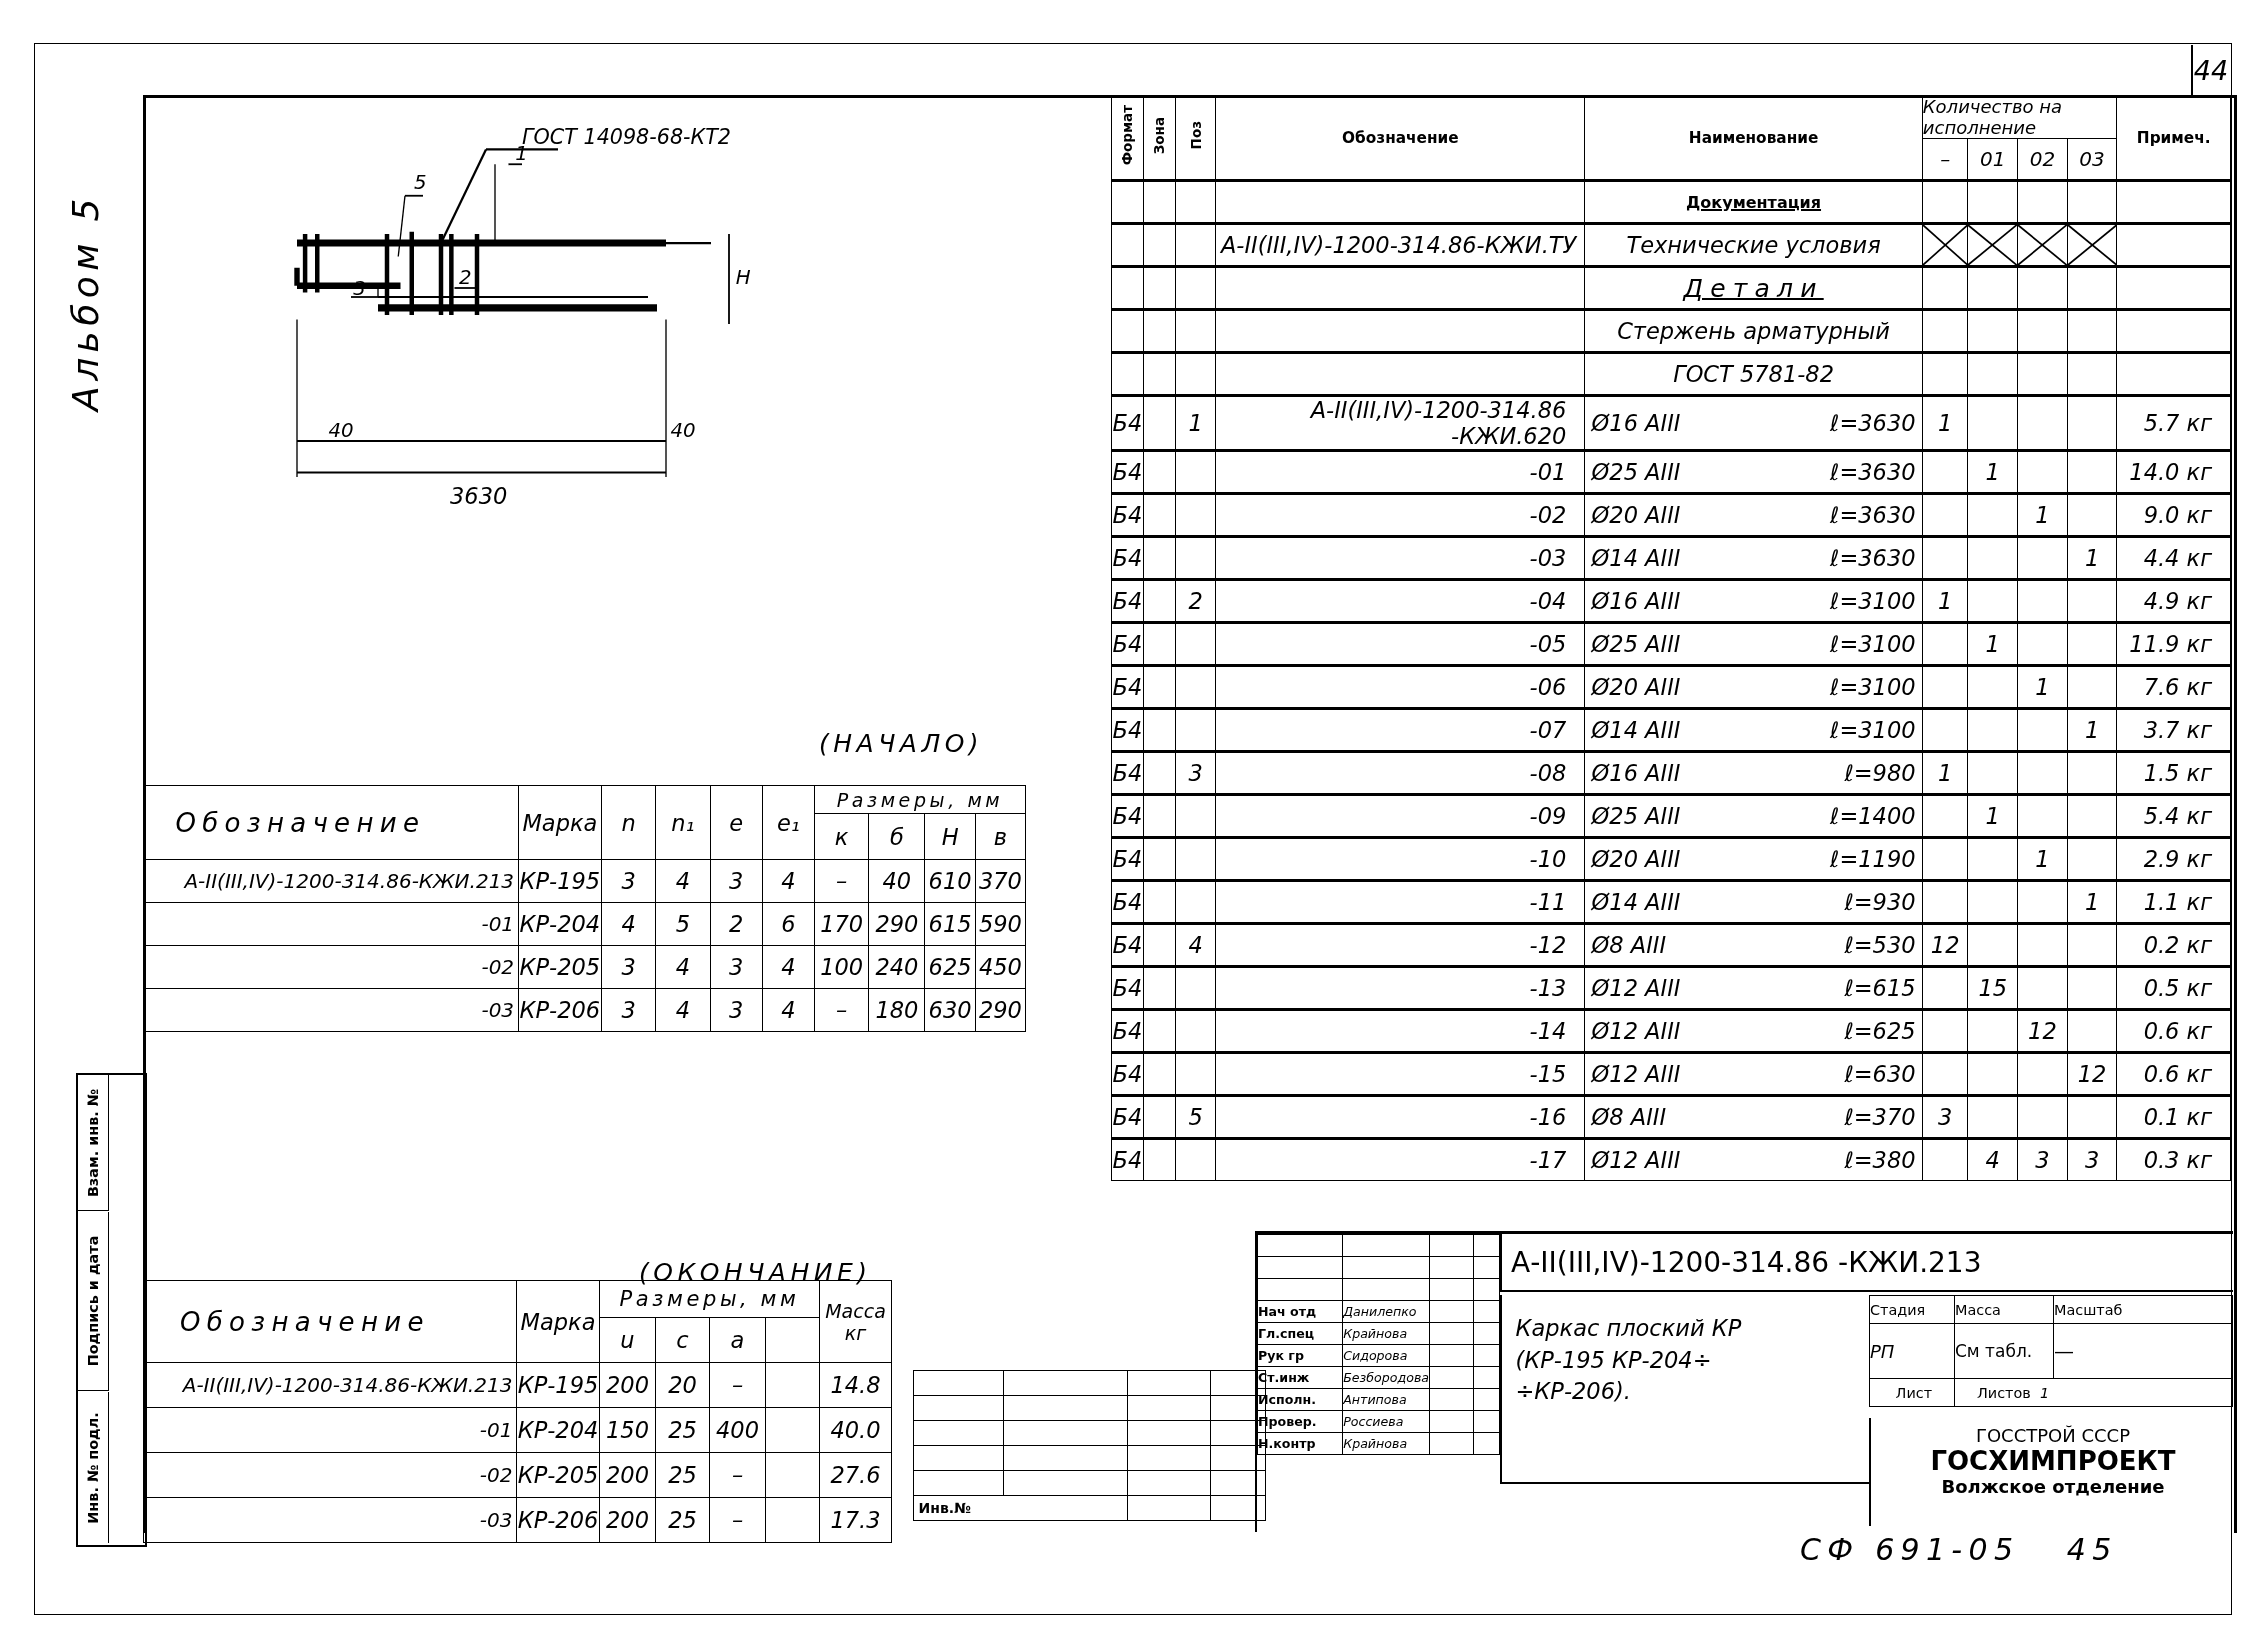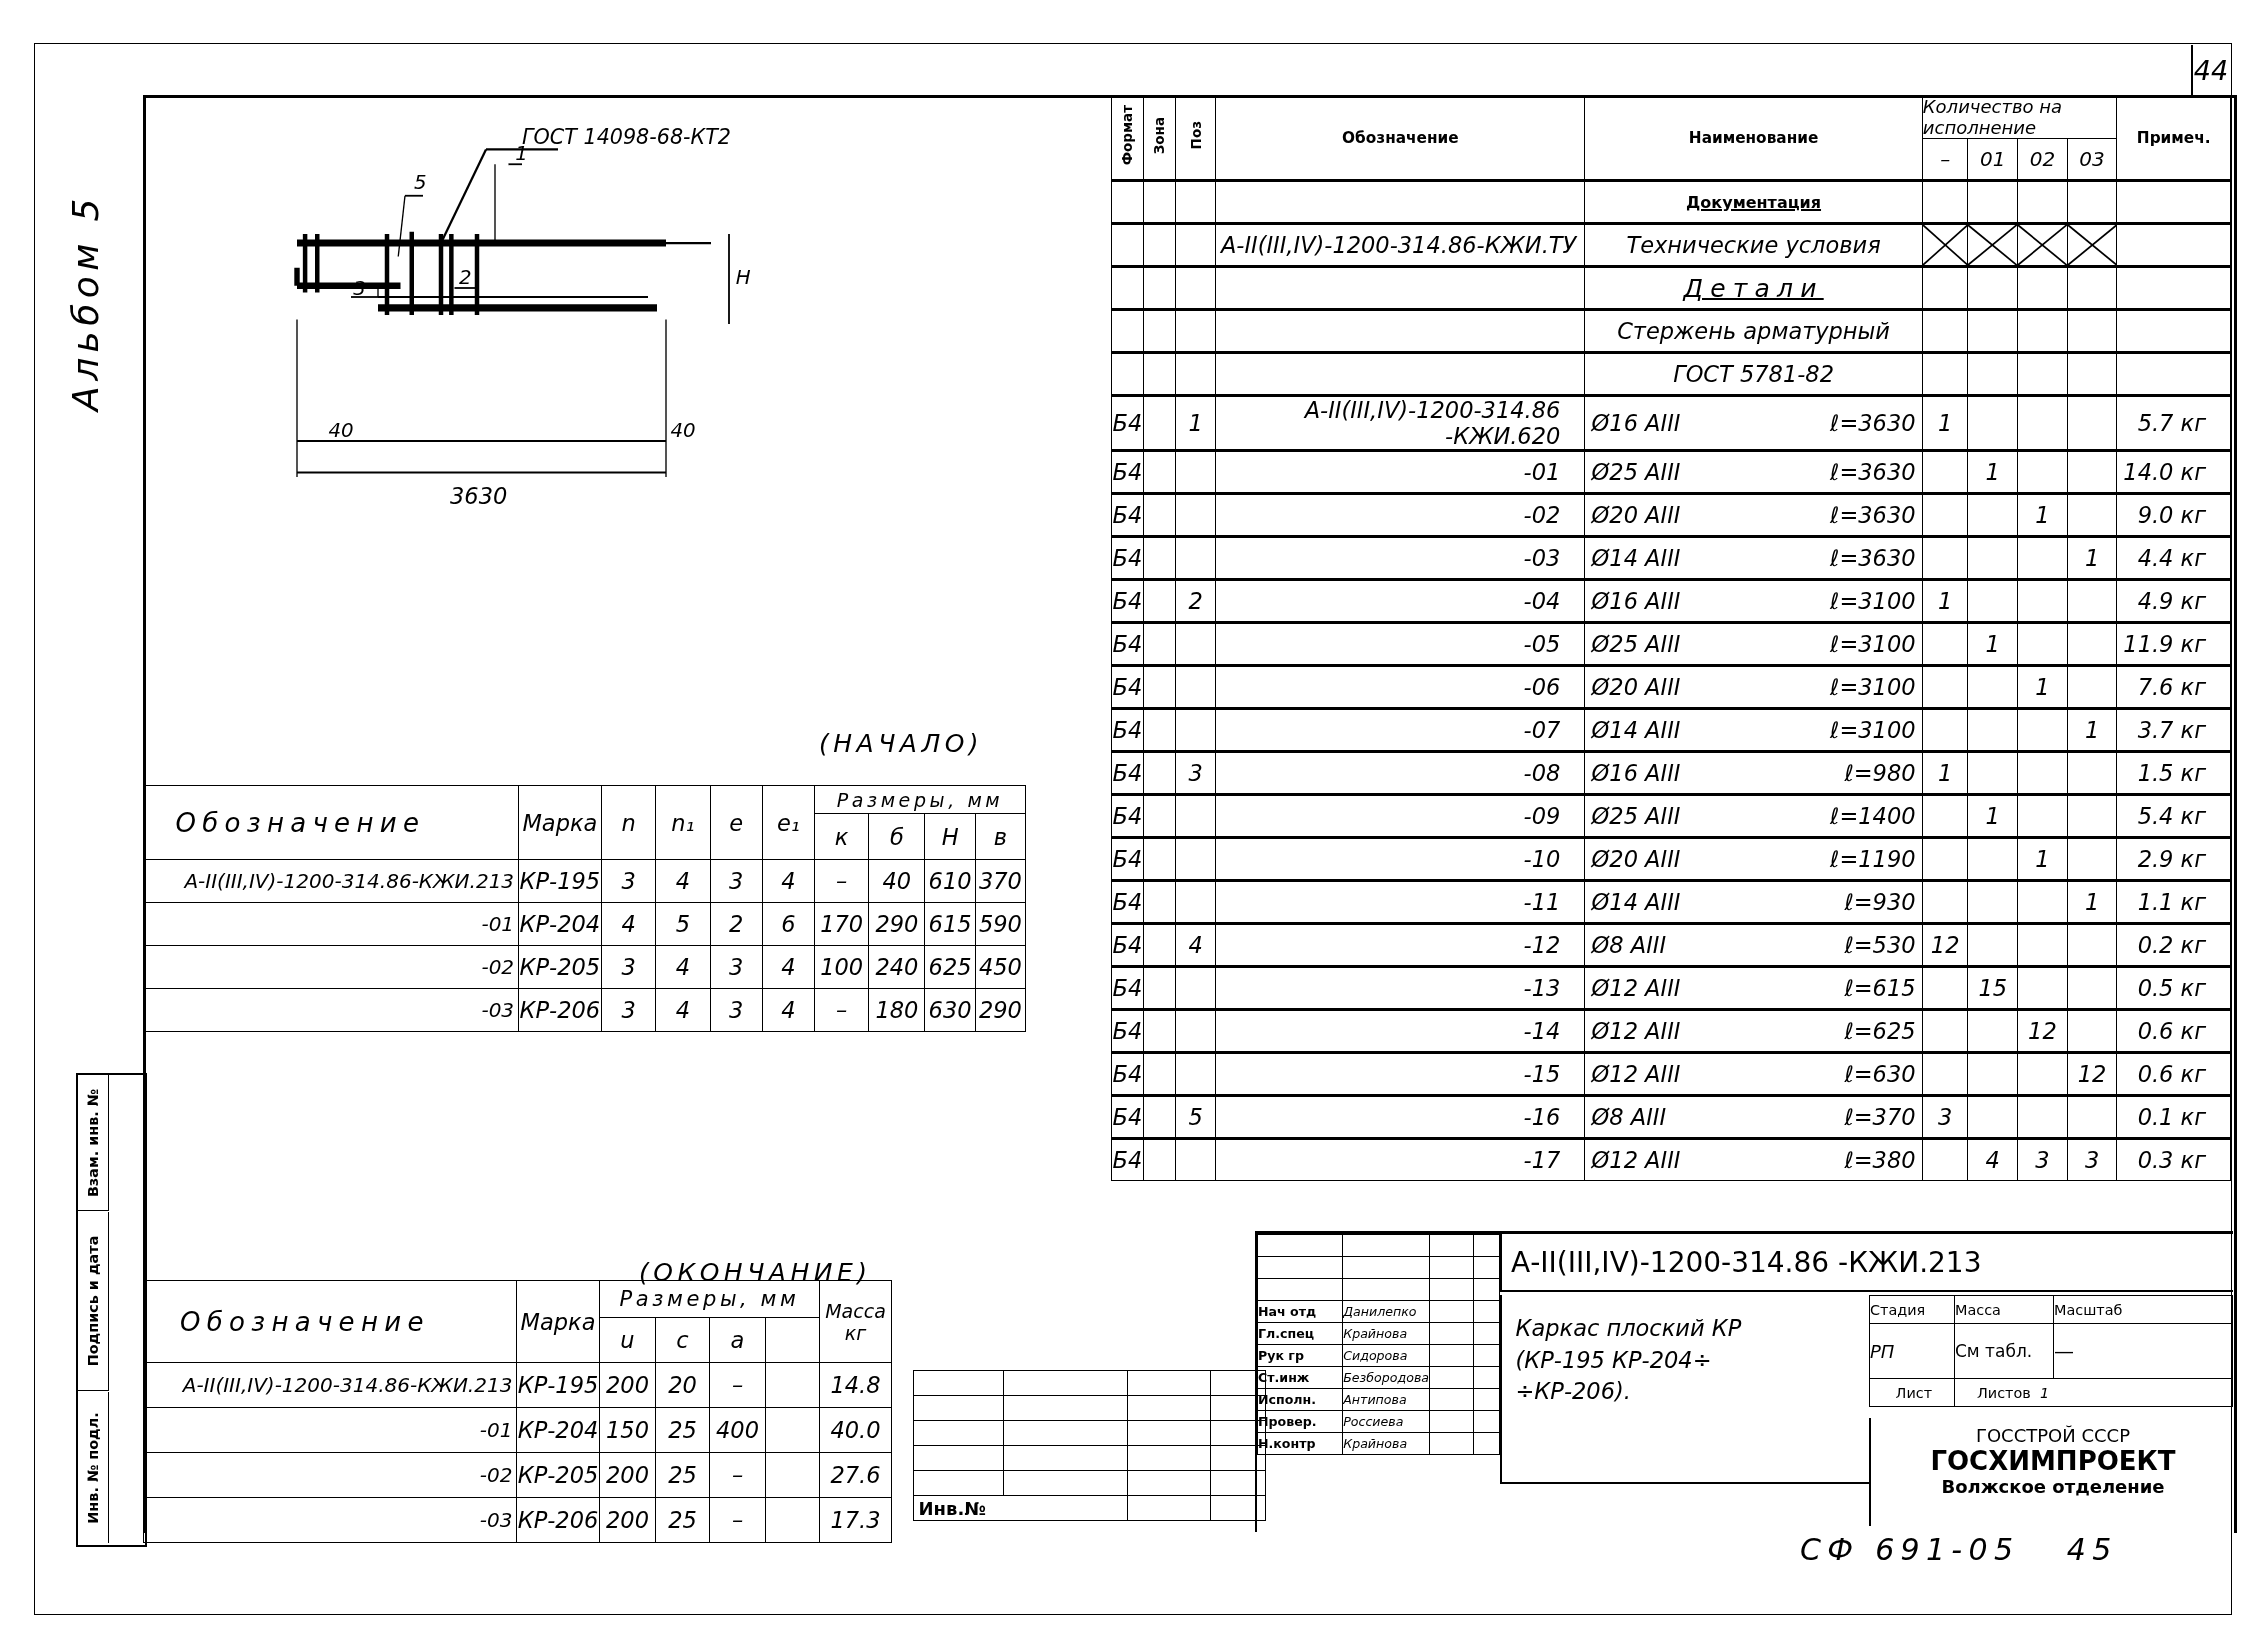--- a/index.html
+++ b/index.html
@@ -16,21 +16,21 @@
 
   table { border-collapse:collapse; }
   td, th { border:1.8px solid #000; padding:0; font-weight:normal; }
 
   
   .spec { left:1111px; top:95px; width:1120px; }
   .spec td, .spec th { font-style:italic; font-size:22.5px; height:40px; }
   .spec th { font-style:normal; font-size:15.3px; font-weight:bold; }
   .spec .thick td { border-top-width:3.6px; }
   .vert { writing-mode:vertical-rl; transform:rotate(180deg); font-size:13.5px; font-weight:bold; font-style:normal; }
-  .r { text-align:right; padding-right:24px; }
+  .r { text-align:right; padding-right:18px; }
   .c { text-align:center; }
   .l { text-align:left; padding-left:4.5px; }
   .u { text-decoration:underline; text-decoration-thickness:2.2px; }
   .xbox { position:relative; }
   .xbox svg { position:absolute; left:0; top:0; width:100%; height:100%; }
   .name-cell { display:flex; justify-content:space-between; padding:0 6.3px; }
 
   
   .drawing { left:252px; top:126px; width:792px; height:486px; }
   .drawing svg text { font-family:"DejaVu Sans", sans-serif; font-style:italic; }
@@ -45,21 +45,21 @@
   .t2 td { font-style:italic; font-size:22.5px; height:44px; text-align:center; }
 
   
   .lstamp { left:76px; top:1073px; width:67px; height:470px; border:2.7px solid #000; }
   .lstamp .cell { position:absolute; left:0; width:30px; border-bottom:1.8px solid #000; border-right:1.8px solid #000; }
   .lstamp .cell span { position:absolute; left:50%; top:50%; transform:translate(-50%,-50%) rotate(-90deg);
                        white-space:nowrap; font-size:14.4px; font-weight:bold; }
 
   
   .tb-left { left:913px; top:1370px; width:353px; }
-  .tb-left td { height:24px; font-size:18px; font-weight:bold; }
+  .tb-left td { height:24px; font-size:14px; font-weight:bold; }
   .tb { left:1255px; top:1231px; width:976px; height:298px; border-top:3.6px solid #000; border-left:2.7px solid #000; }
   .tb-roles { position:absolute; left:0; top:0; width:243px; }
   .tb-roles td { height:21px; font-size:12.6px; }
   .tb-roles .role { font-weight:bold; width:85px; padding-left:0; }
   .tb-roles .nm { font-style:italic; width:83px; }
   .tb-code { position:absolute; left:243px; top:0; width:733px; height:58px; border-left:2.7px solid #000; border-bottom:2.7px solid #000;
              font-size:28px; display:flex; align-items:center; padding-left:9px; box-sizing:border-box; }
   .tb-title { position:absolute; left:243px; top:61px; width:369px; height:189px; border-left:2.7px solid #000; border-bottom:2.7px solid #000;
               font-size:22.5px; font-style:italic; padding:18px 13.5px; box-sizing:border-box; line-height:31.5px; }
   .tb-meta { position:absolute; left:612px; top:61px; width:364px; }

